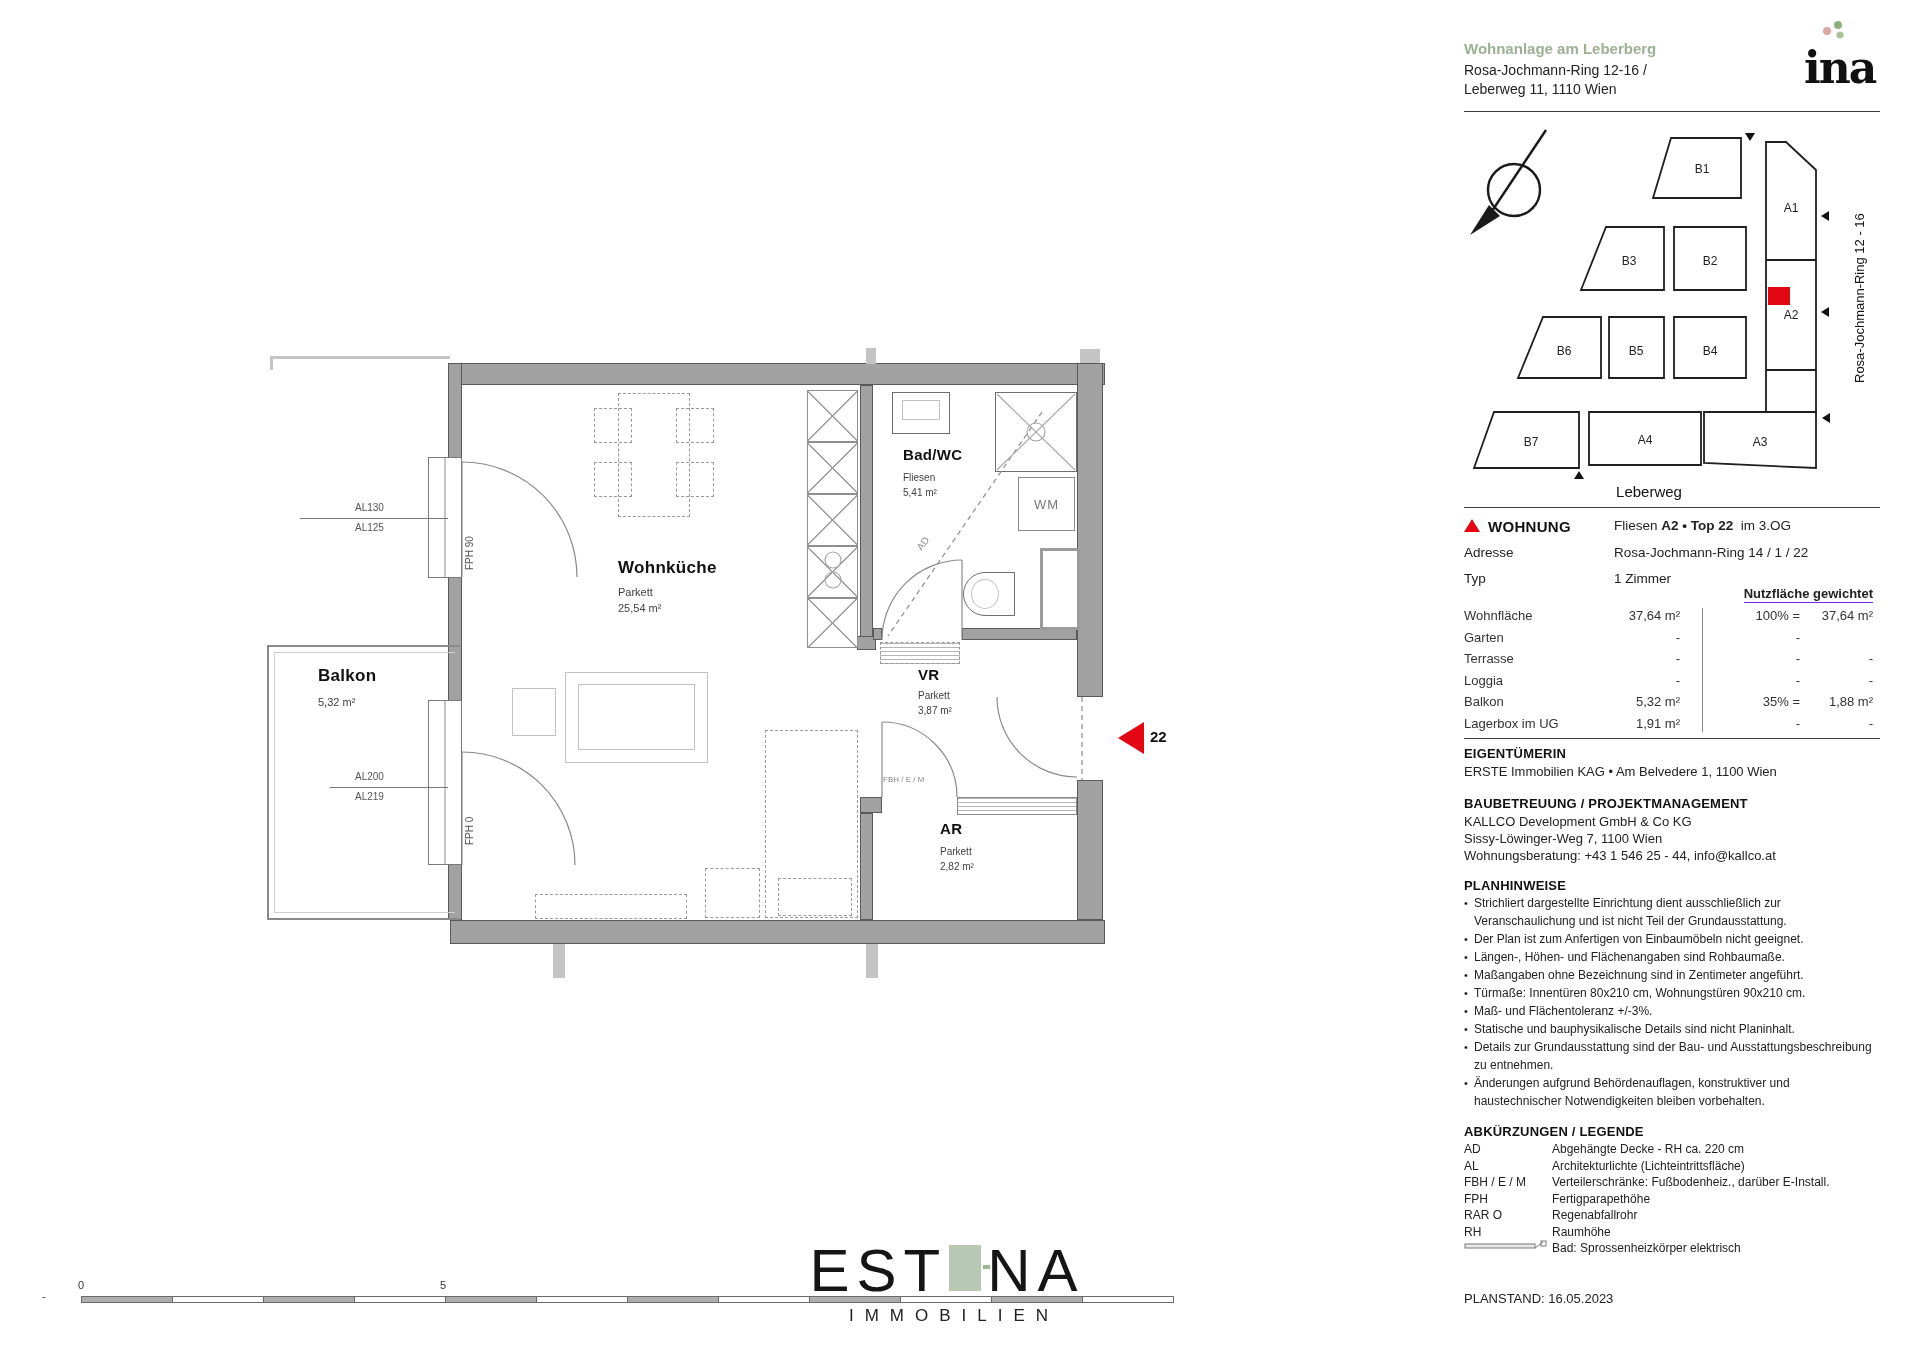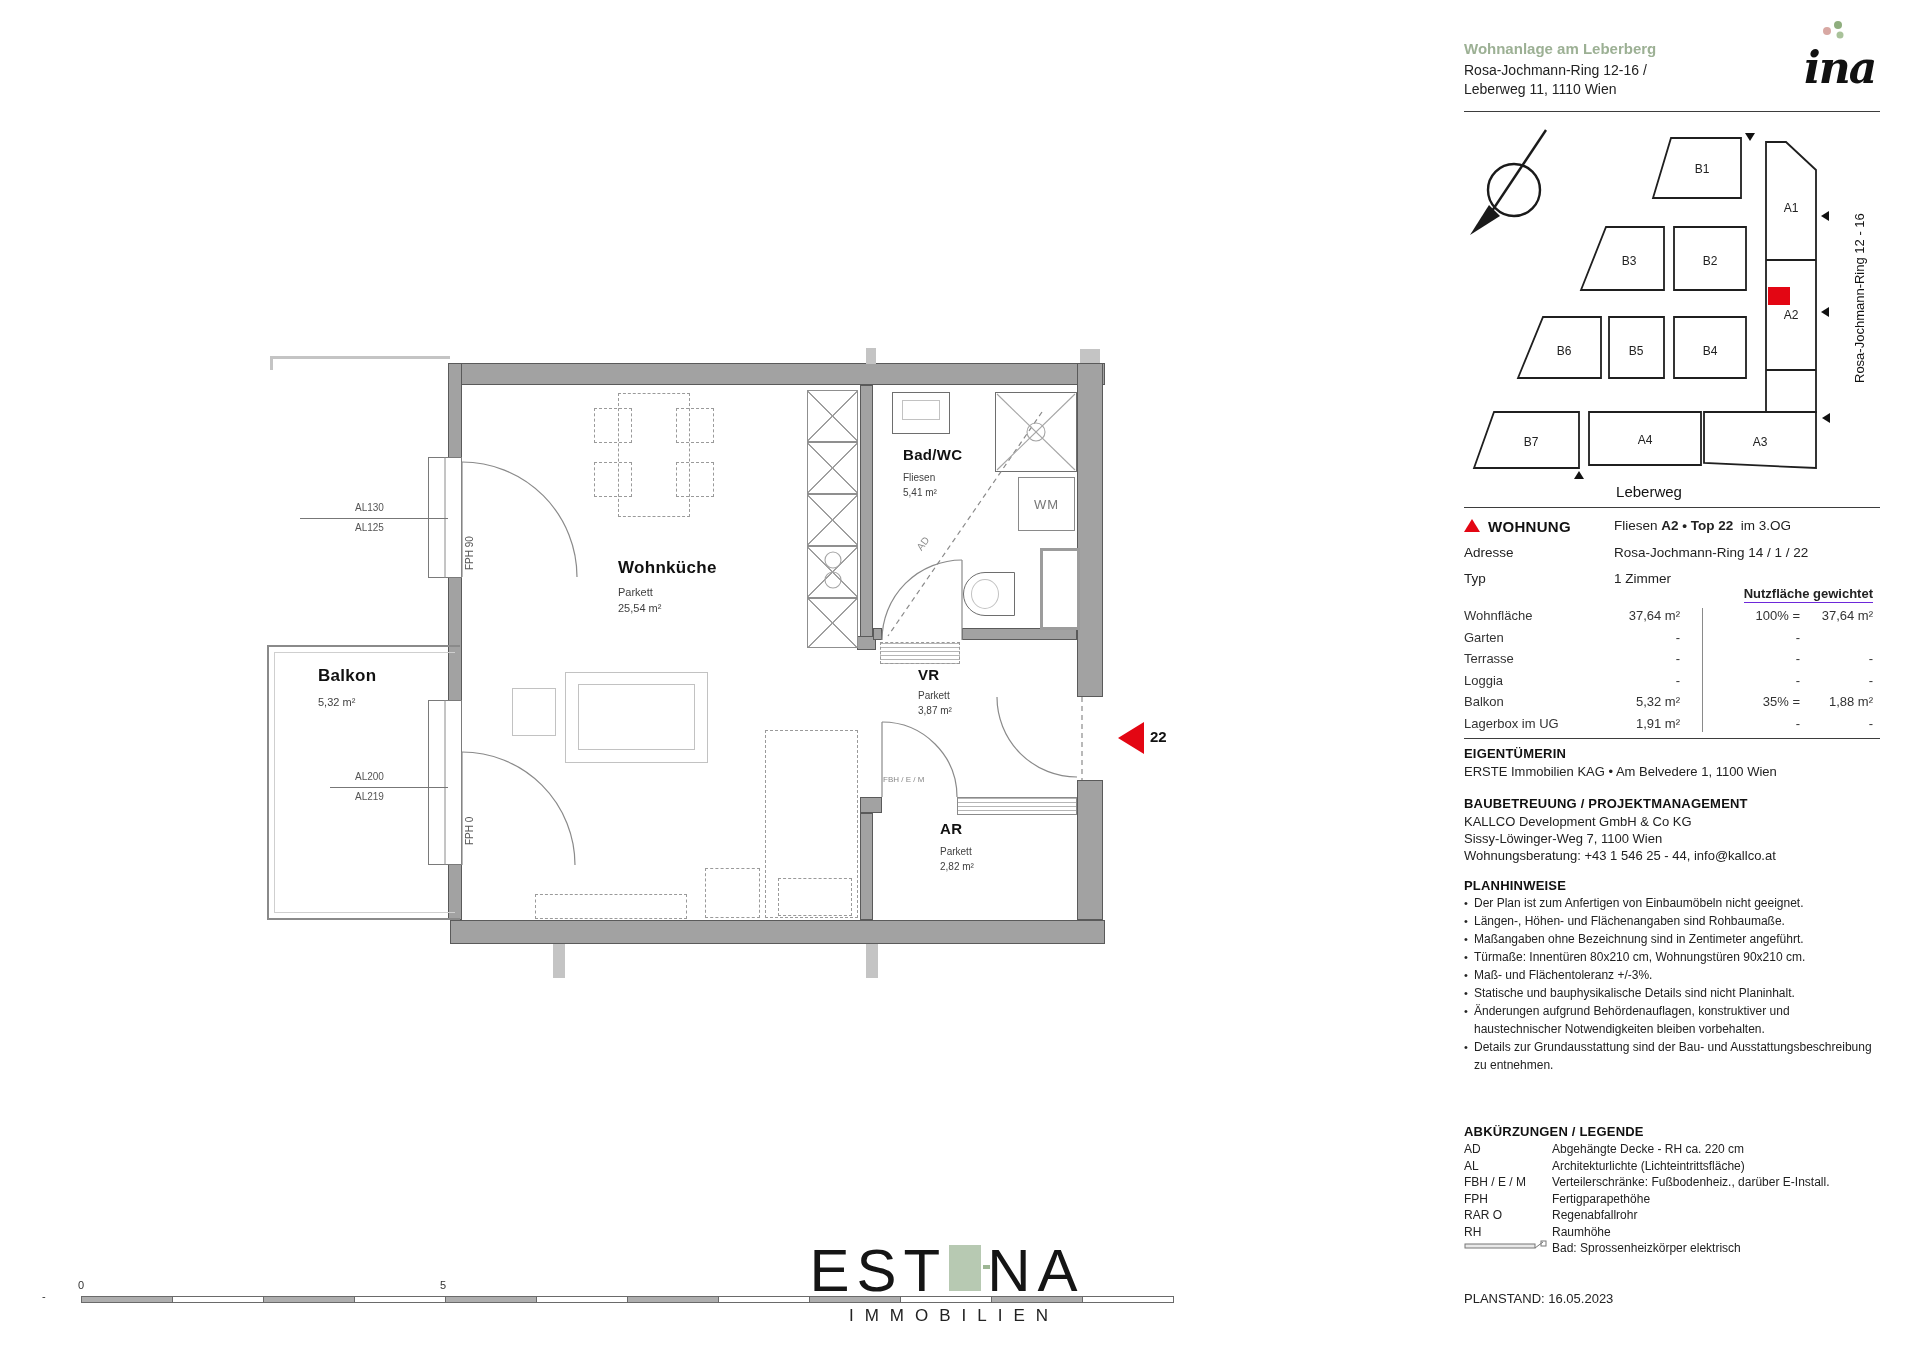--- a/index.html
+++ b/index.html
@@ -27,21 +27,21 @@
     border-bottom:16px solid transparent;border-right:26px solid #e30613;}
   .marker-num{position:absolute;font-weight:bold;font-size:15px;color:#111;}
   .wmlab{position:absolute;display:flex;align-items:center;justify-content:center;
     font-size:13px;color:#777;letter-spacing:1px;}
   
   .panel{position:absolute;left:1464px;top:0;width:416px;height:1119px;font-size:13px;}
   .p-project{position:absolute;left:0;top:40px;font-weight:bold;font-size:15px;color:#9cb094;}
   .p-addr1{position:absolute;left:0;top:62px;font-size:14px;color:#222;}
   .p-addr2{position:absolute;left:0;top:81px;font-size:14px;color:#222;}
   .ina{position:absolute;left:340px;top:42px;font-family:"DejaVu Serif",serif;
-    font-style:italic;font-weight:bold;font-size:44px;color:#111;letter-spacing:-2px;}
+    font-weight:bold;font-size:44px;color:#111;letter-spacing:-2px;}
   .rule{position:absolute;left:0;width:416px;height:0;border-top:1.6px solid #3d3d3d;}
   .siteplan{position:absolute;left:0;top:115px;width:416px;height:392px;}
   .unitrow{position:absolute;left:0;width:416px;height:20px;}
   .ulab{position:absolute;left:0;top:0;font-size:13.5px;color:#222;}
   .uval{position:absolute;left:150px;top:0;font-size:13.5px;color:#222;}
   .wohnung-t{font-weight:bold;font-size:15px;color:#111;letter-spacing:.3px;}
   .tri-red{display:inline-block;width:0;height:0;border-left:8px solid transparent;
     border-right:8px solid transparent;border-bottom:13px solid #e30613;margin-right:8px;}
   .nutz{position:absolute;right:7px;top:586px;font-size:13px;font-weight:600;color:#222;
     border-bottom:1px solid #6d28d9;padding-bottom:1px;}
@@ -354,28 +354,29 @@
     <div class="sect-title" style="top:746px;">EIGENTÜMERIN</div>
     <div class="sect-line" style="top:764px;">ERSTE Immobilien KAG • Am Belvedere 1, 1100 Wien</div>
 
     <div class="sect-title" style="top:796px;">BAUBETREUUNG / PROJEKTMANAGEMENT</div>
     <div class="sect-line" style="top:814px;">KALLCO Development GmbH &amp; Co KG</div>
     <div class="sect-line" style="top:831px;">Sissy-Löwinger-Weg 7, 1100 Wien</div>
     <div class="sect-line" style="top:848px;">Wohnungsberatung: +43 1 546 25 - 44, info@kallco.at</div>
 
     <div class="sect-title" style="top:878px;">PLANHINWEISE</div>
     <ul class="notes-list">
+      <li>Strichliert dargestellte Einrichtung dient ausschließlich zur Veranschaulichung und ist nicht Teil der Grundausstattung.</li>
       <li>Der Plan ist zum Anfertigen von Einbaumöbeln nicht geeignet.</li>
       <li>Längen-, Höhen- und Flächenangaben sind Rohbaumaße.</li>
       <li>Maßangaben ohne Bezeichnung sind in Zentimeter angeführt.</li>
       <li>Türmaße: Innentüren 80x210 cm, Wohnungstüren 90x210 cm.</li>
       <li>Maß- und Flächentoleranz +/-3%.</li>
       <li>Statische und bauphysikalische Details sind nicht Planinhalt.</li>
+      <li>Details zur Grundausstattung sind der Bau- und Ausstattungsbeschreibung zu entnehmen.</li>
       <li>Änderungen aufgrund Behördenauflagen, konstruktiver und haustechnischer Notwendigkeiten bleiben vorbehalten.</li>
-      <li>Details zur Grundausstattung sind der Bau- und Ausstattungsbeschreibung zu entnehmen.</li>
     </ul>
 
     <div class="sect-title" style="top:1124px;">ABKÜRZUNGEN / LEGENDE</div>
     <div class="legend-grid">
       <div class="lrow">
         <span class="labbr">AD</span>
         <span class="ltext">Abgehängte Decke - RH ca. 220 cm</span>
       </div>
       <div class="lrow">
         <span class="labbr">AL</span>

